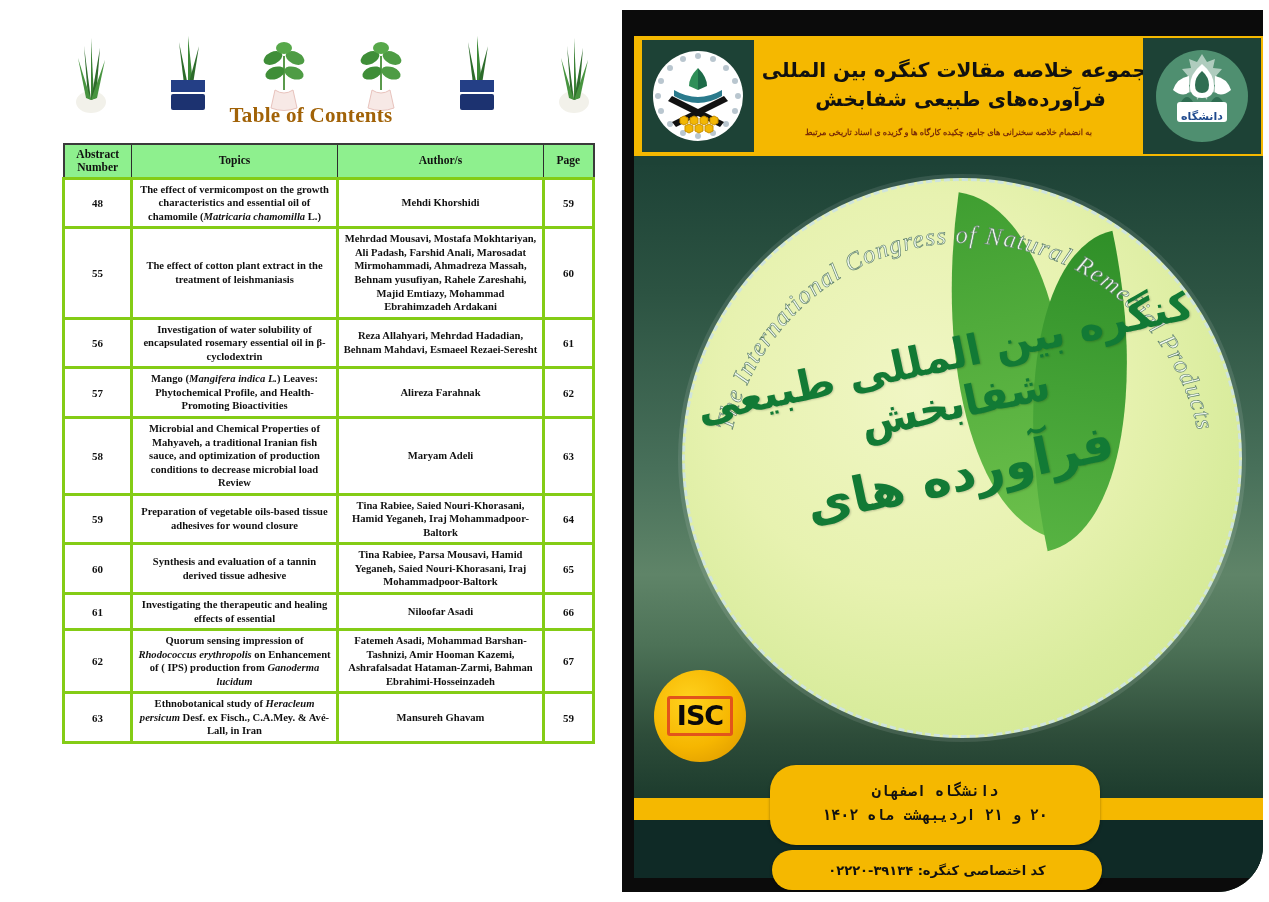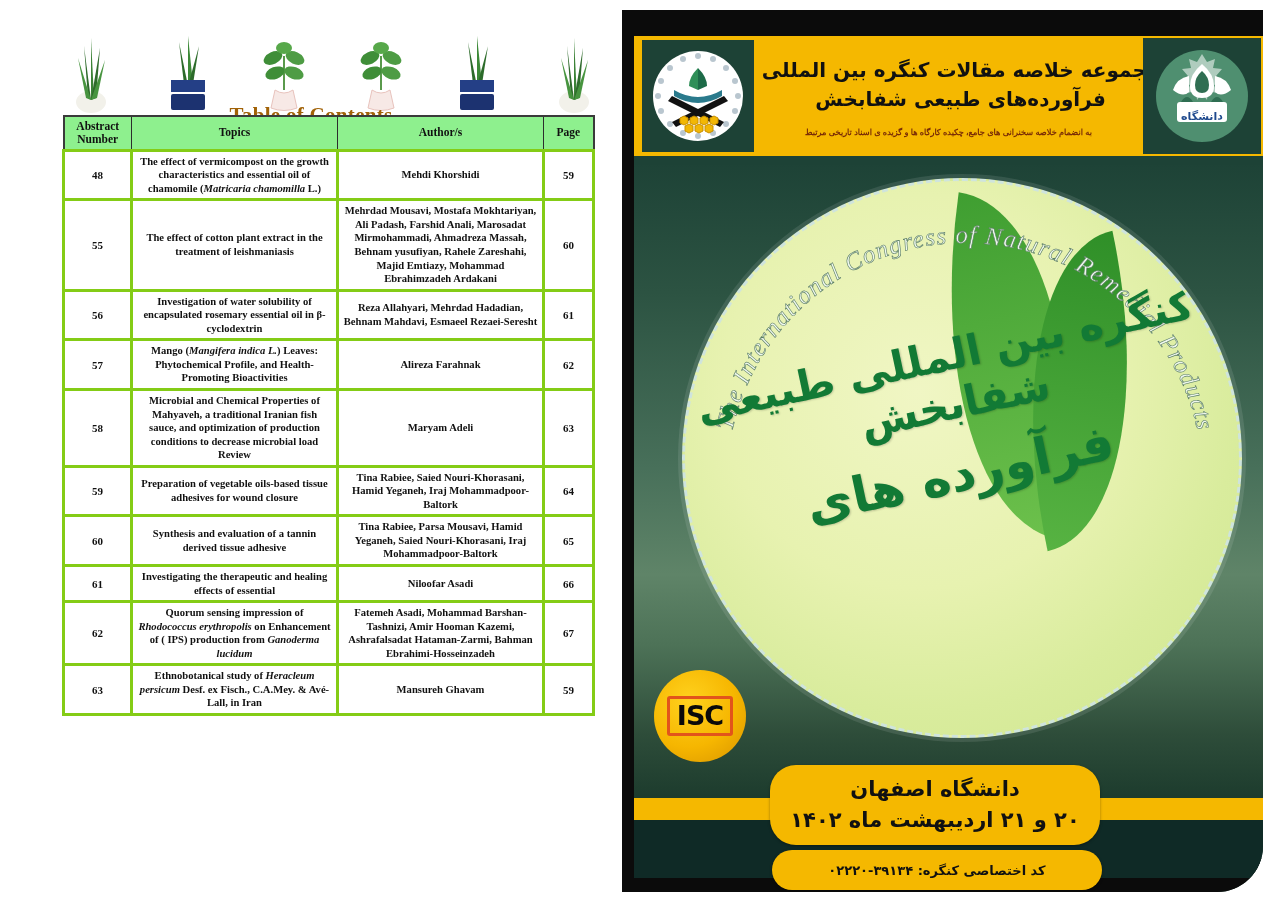--- a/index.html
+++ b/index.html
@@ -32,21 +32,21 @@
     position: absolute;
     top: 103px; left: 0; width: 622px;
     text-align: center;
     font-family: "Liberation Serif", serif;
     font-weight: bold;
     font-size: 21px;
     color: #a16207;
     letter-spacing: .3px;
   }
 
-  .toc-table-wrap { position: absolute; top: 115px; left: 62px; width: 439px; }
+  .toc-table-wrap { position: absolute; top: 143px; left: 62px; width: 439px; }
   table.toc {
     width: 530px;
     border-collapse: collapse;
     table-layout: fixed;
     border: 2px solid #3a3a3a;
   }
   table.toc th, table.toc td {
     border: 3px solid #84cc16;
     vertical-align: middle;
     padding: 3px 4px;
@@ -269,21 +269,21 @@
     color: #111;
     font-family: "DejaVu Sans", sans-serif;
     font-weight: bold;
     box-shadow: 0 1px 3px rgba(0,0,0,.35);
   }
   .pill-venue {
     left: 148px; top: 755px;
     width: 330px; height: 80px;
     gap: 6px;
   }
-  .pill-venue div { font-size: 21px; line-height: 1.2; }
+  .pill-venue div { font-size: 15px; line-height: 1.2; font-family: Liberation Mono, monospace; }
   .pill-code {
     left: 150px; top: 840px;
     width: 330px; height: 40px;
     border-radius: 20px;
   }
   .pill-code div { font-size: 13px; }
 </style>
 </head>
 <body>
 

